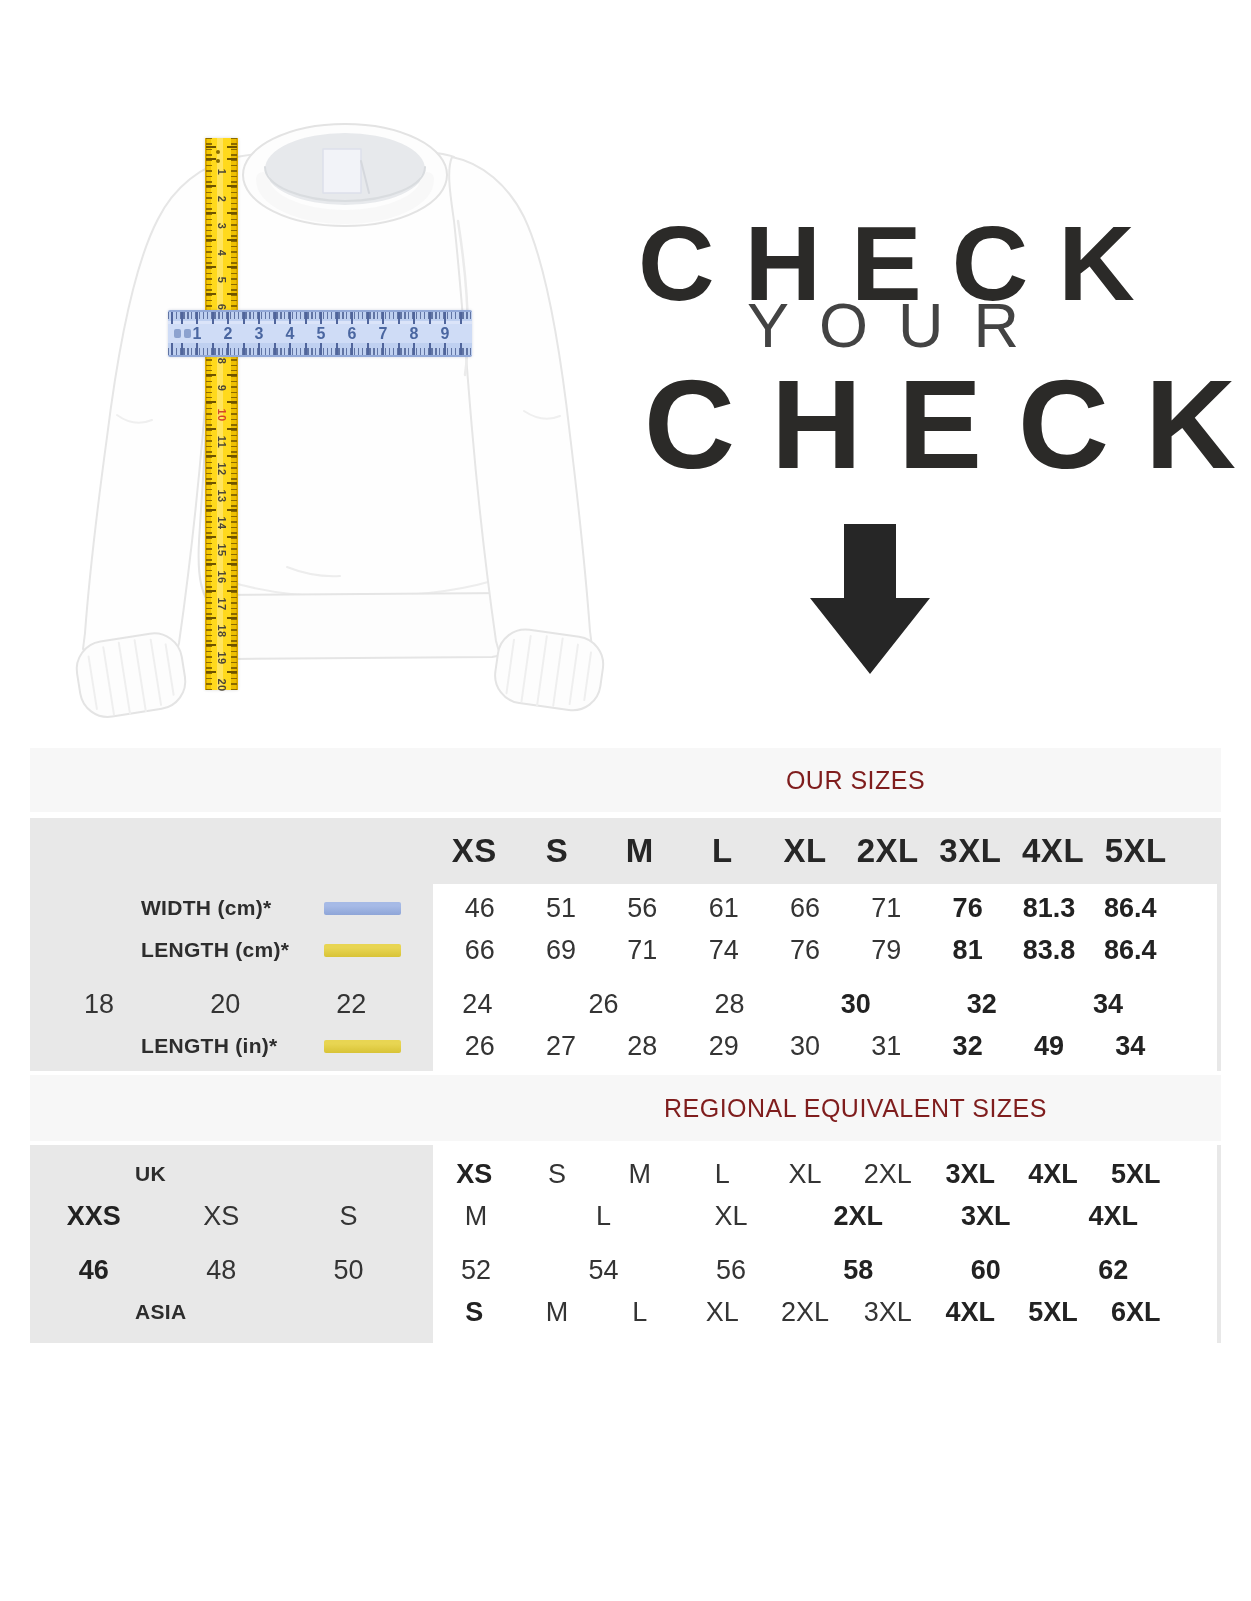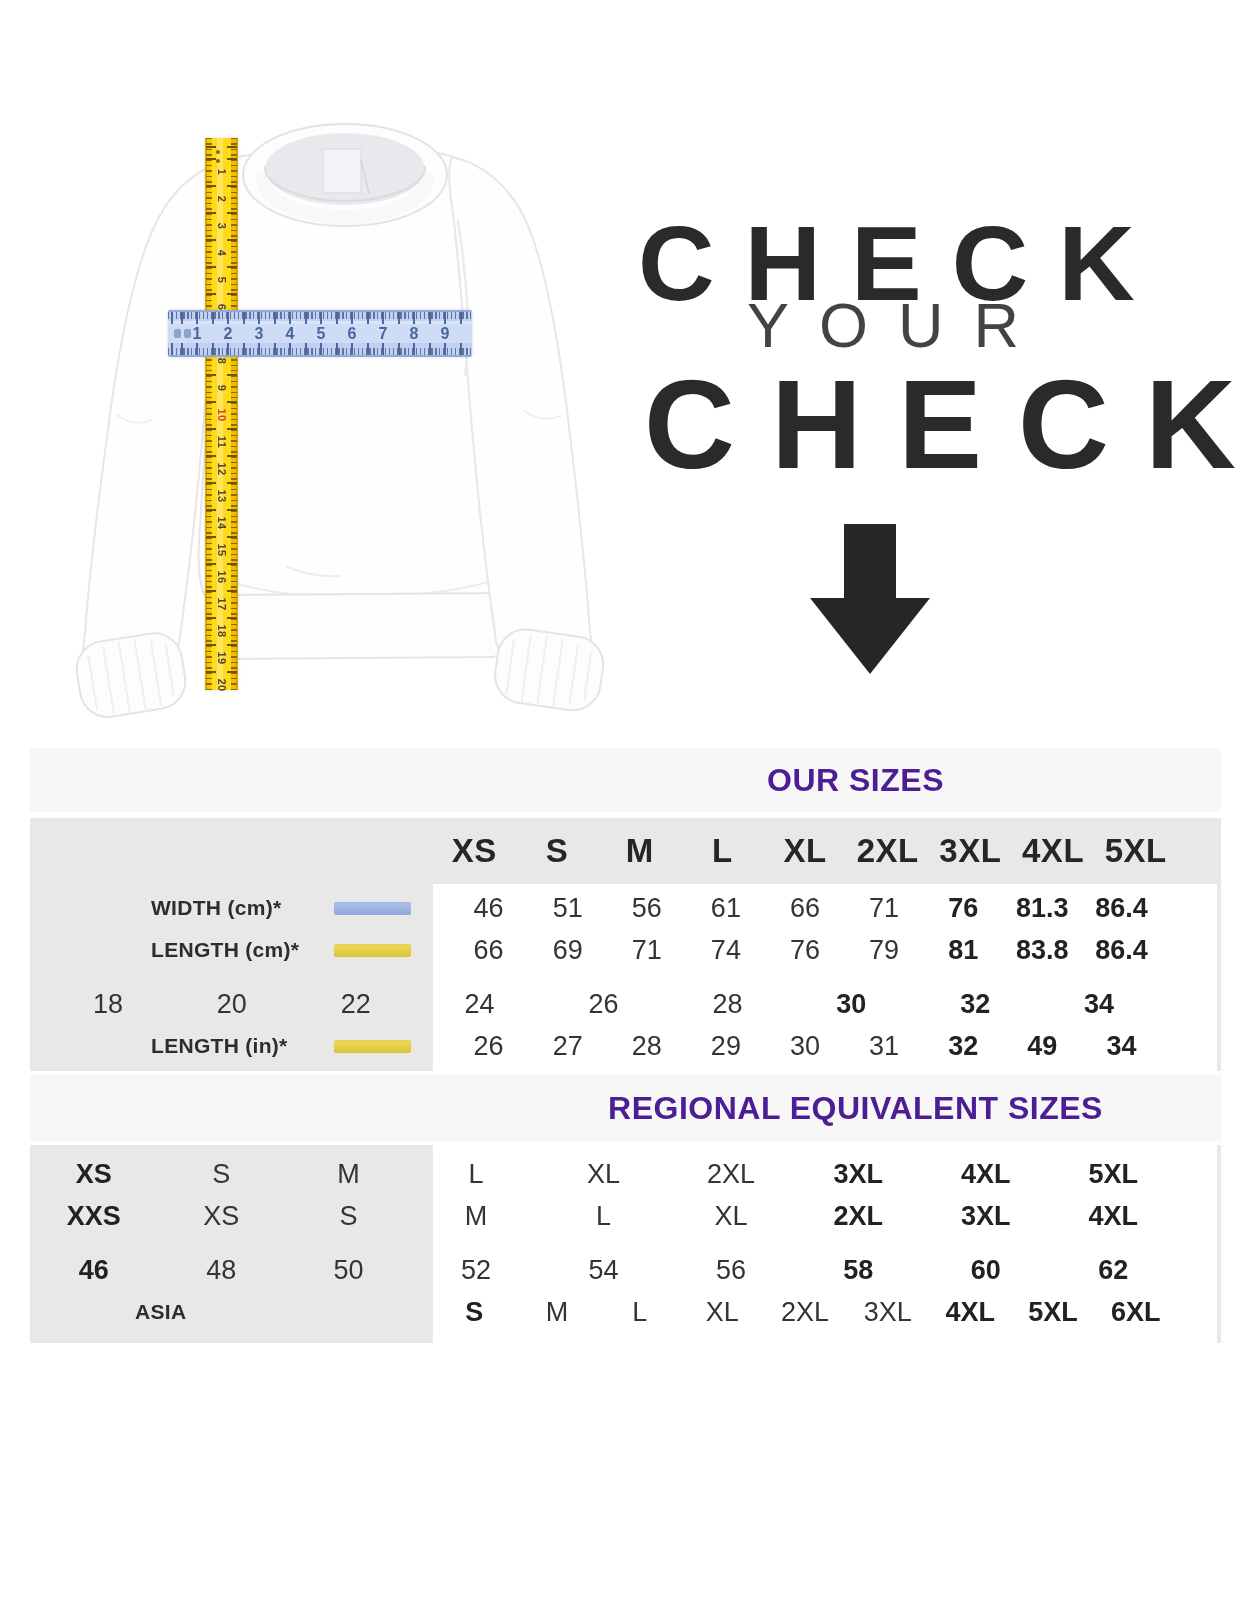--- a/index.html
+++ b/index.html
@@ -49,29 +49,29 @@
   .t-your{top:294px;font-size:63px;font-weight:400;letter-spacing:30px;padding-left:30px;color:#434343;}
   .t-size{top:362px;font-size:126px;font-weight:700;letter-spacing:36px;padding-left:36px;}
   .t-arrow{position:absolute;left:810px;top:524px;width:120px;height:150px;}
   
   .size-table{position:absolute;left:30px;top:748px;width:1191px;}
   .band{height:64px;background:#f7f7f7;position:relative;}
   .band.reg{height:66px;}
   .band-title{
     position:absolute;left:460px;right:0;top:0;bottom:0;
     display:flex;align-items:center;justify-content:center;
-    font-size:32px;font-weight:700;letter-spacing:.5px;color:#4c1d95;
+    font-size:25px;font-weight:400;letter-spacing:.5px;color:#7f1d1d;
   }
   .wgap{height:6px;background:#ffffff;}
   .wgap.thin{height:4px;}
   .size-head{display:flex;height:66px;align-items:center;background:#e8e8e8;}
   .head-spacer{width:403px;}
   .cols{flex:1;display:flex;margin-right:44px;}
   .hcell{flex:1;text-align:center;font-size:33px;font-weight:700;color:#262626;letter-spacing:.5px;}
-  .tsection{position:relative;background:#e8e8e8;padding:3px 16px 4px;}
+  .tsection{position:relative;background:#e8e8e8;padding:3px 6px 4px;}
   .tsection .panel{position:absolute;left:403px;width:784px;top:0;bottom:0;background:#ffffff;}
   .trow{display:flex;height:42px;align-items:center;position:relative;z-index:1;}
   .trow.gap-after{margin-bottom:12px;}
   .labelcell{width:403px;display:flex;align-items:center;padding-left:105px;box-sizing:border-box;}
   .labeltext{font-size:21px;font-weight:700;letter-spacing:.3px;color:#2d2d2d;}
   .swatch{width:77px;height:13px;border-radius:2px;margin-left:auto;margin-right:38px;}
   .sw-blue{background:linear-gradient(#a6bae6 30%,#8ea5d8);}
   .sw-yellow{background:linear-gradient(#e8d552 30%,#d8c336);}
   .vcell{flex:1;text-align:center;font-size:27px;color:#343434;}
   .vcell.b{font-weight:700;color:#222222;}
@@ -272,20 +272,23 @@
   <div class="wgap thin"></div>
   <div class="band reg">
     <div class="band-title">REGIONAL EQUIVALENT SIZES</div>
   </div>
   <div class="wgap thin"></div>
 
   <div class="tsection" style="padding:8px 0 10px">
     <div class="panel"></div>
     <div id="regional-rows">
         <div class="trow">
+          <div class="labelcell">
+            <div class="labeltext">UK</div>
+          </div>
           <div class="cols">
             <div class="vcell b">XS</div>
             <div class="vcell">S</div>
             <div class="vcell">M</div>
             <div class="vcell">L</div>
             <div class="vcell">XL</div>
             <div class="vcell">2XL</div>
             <div class="vcell b">3XL</div>
             <div class="vcell b">4XL</div>
             <div class="vcell b">5XL</div>

